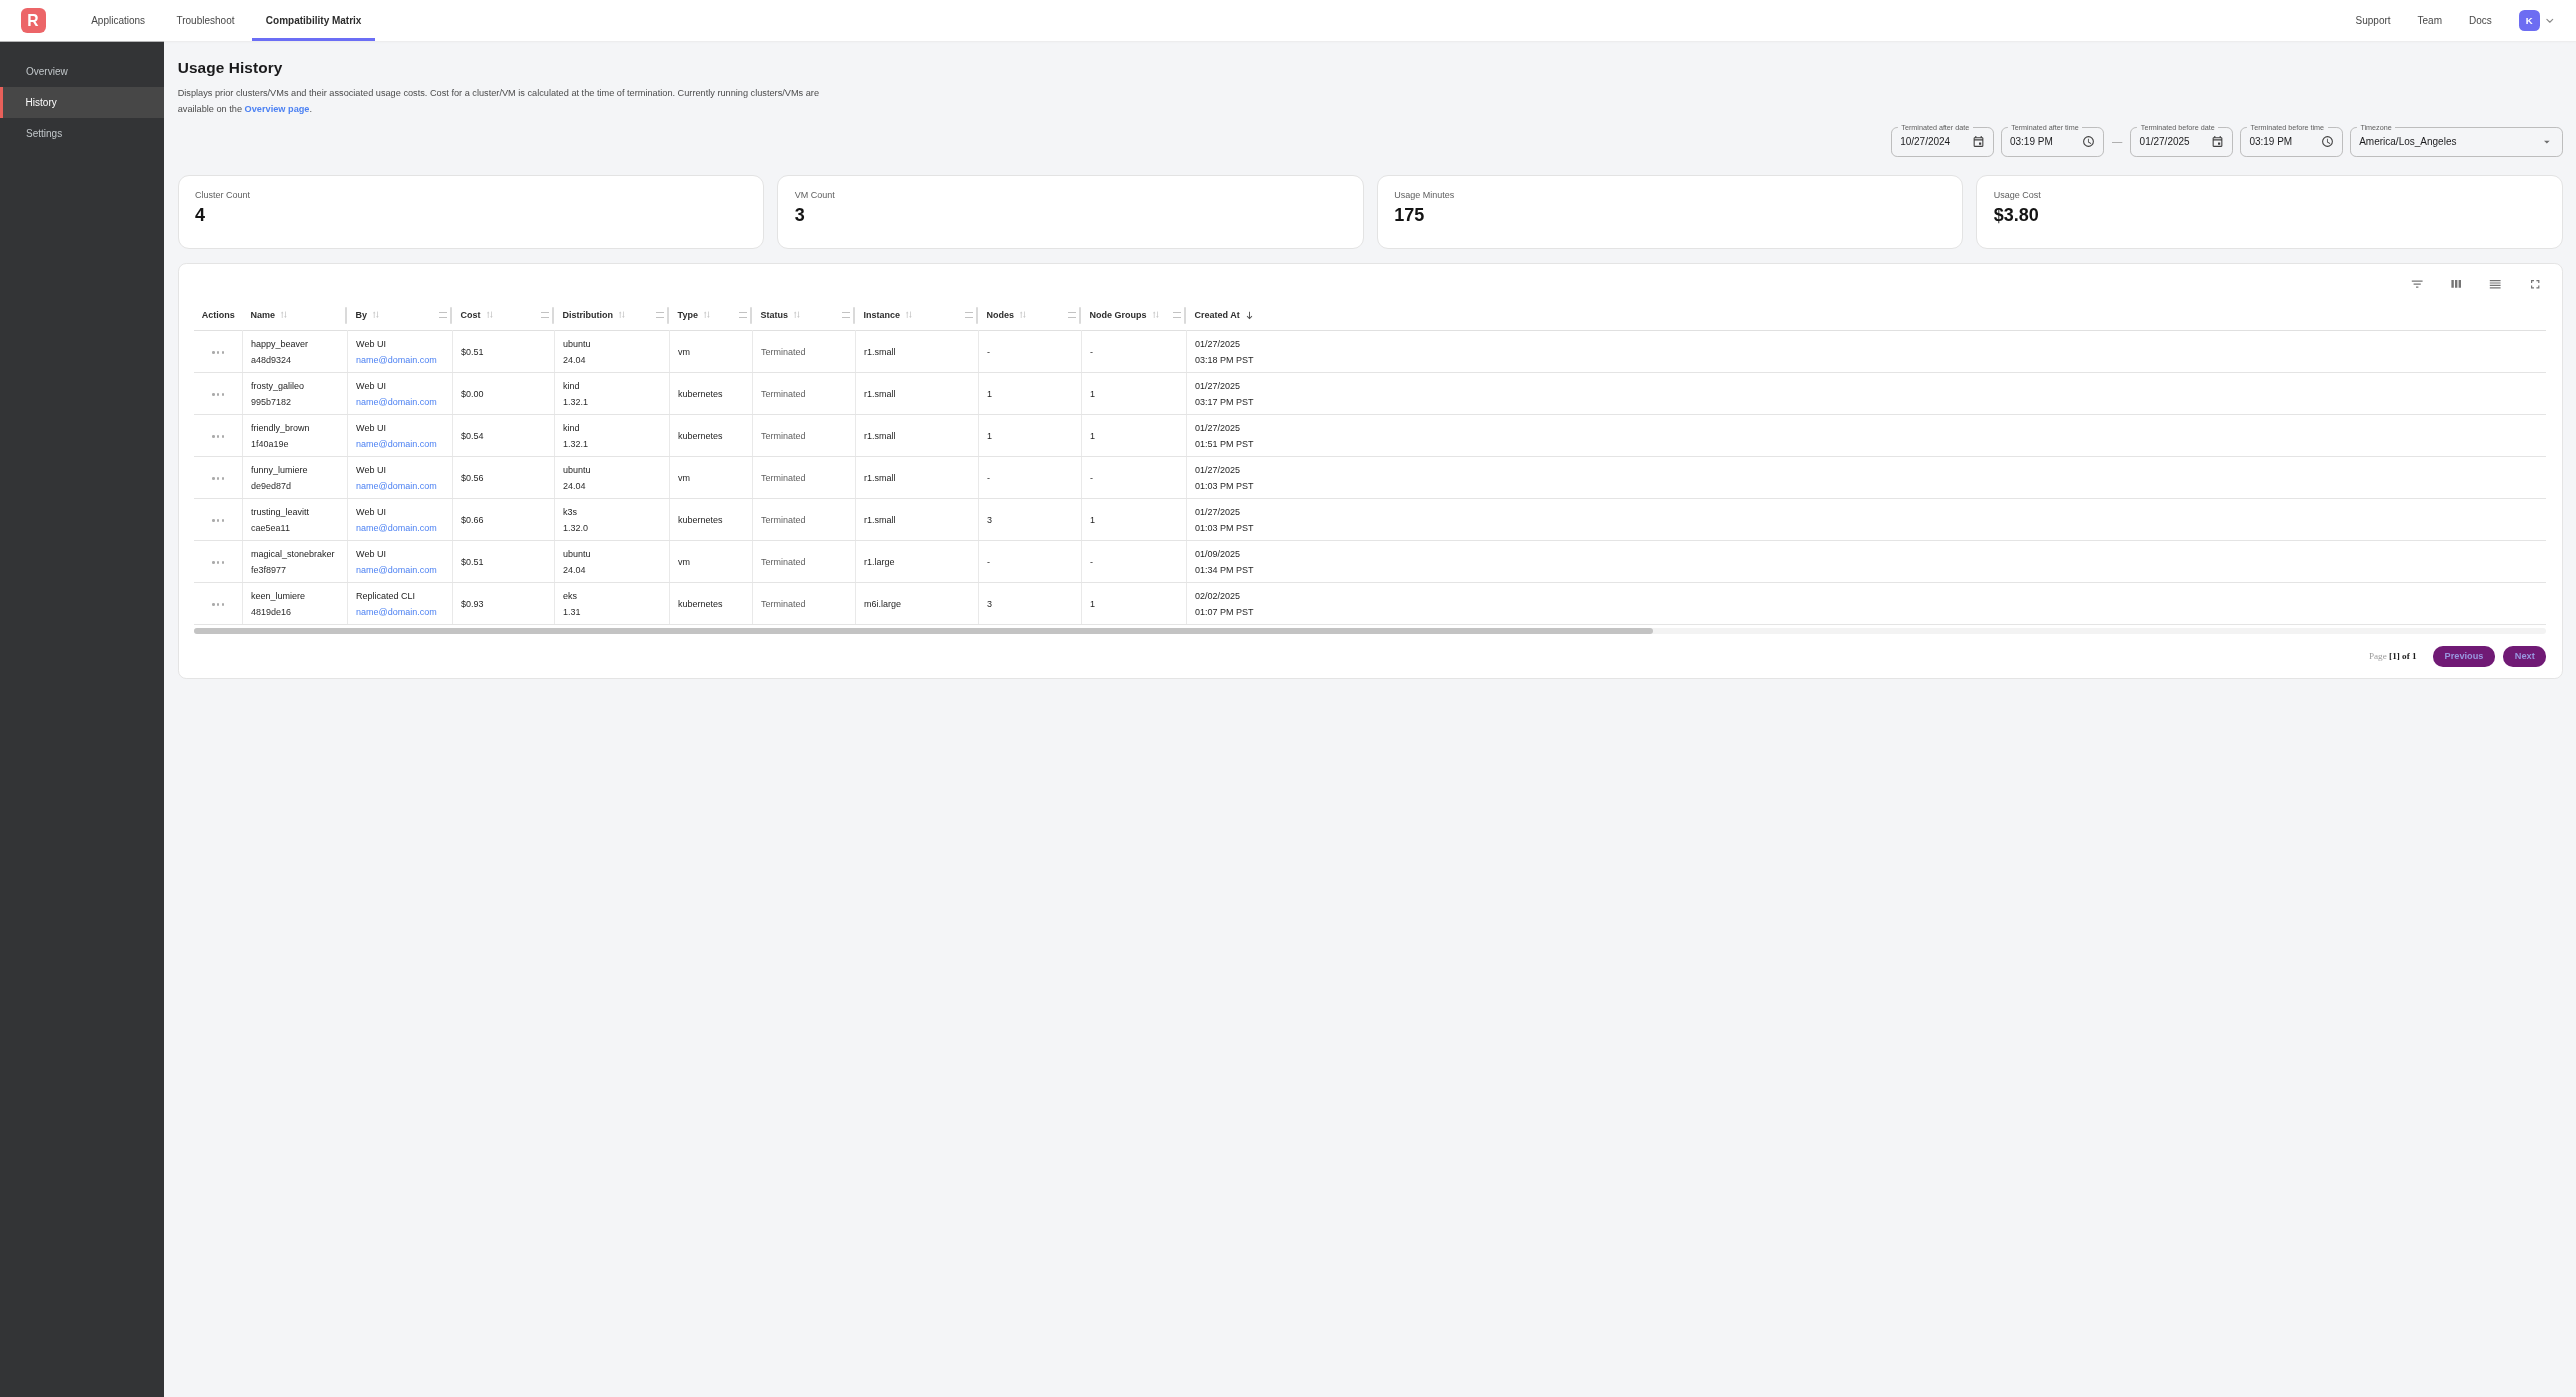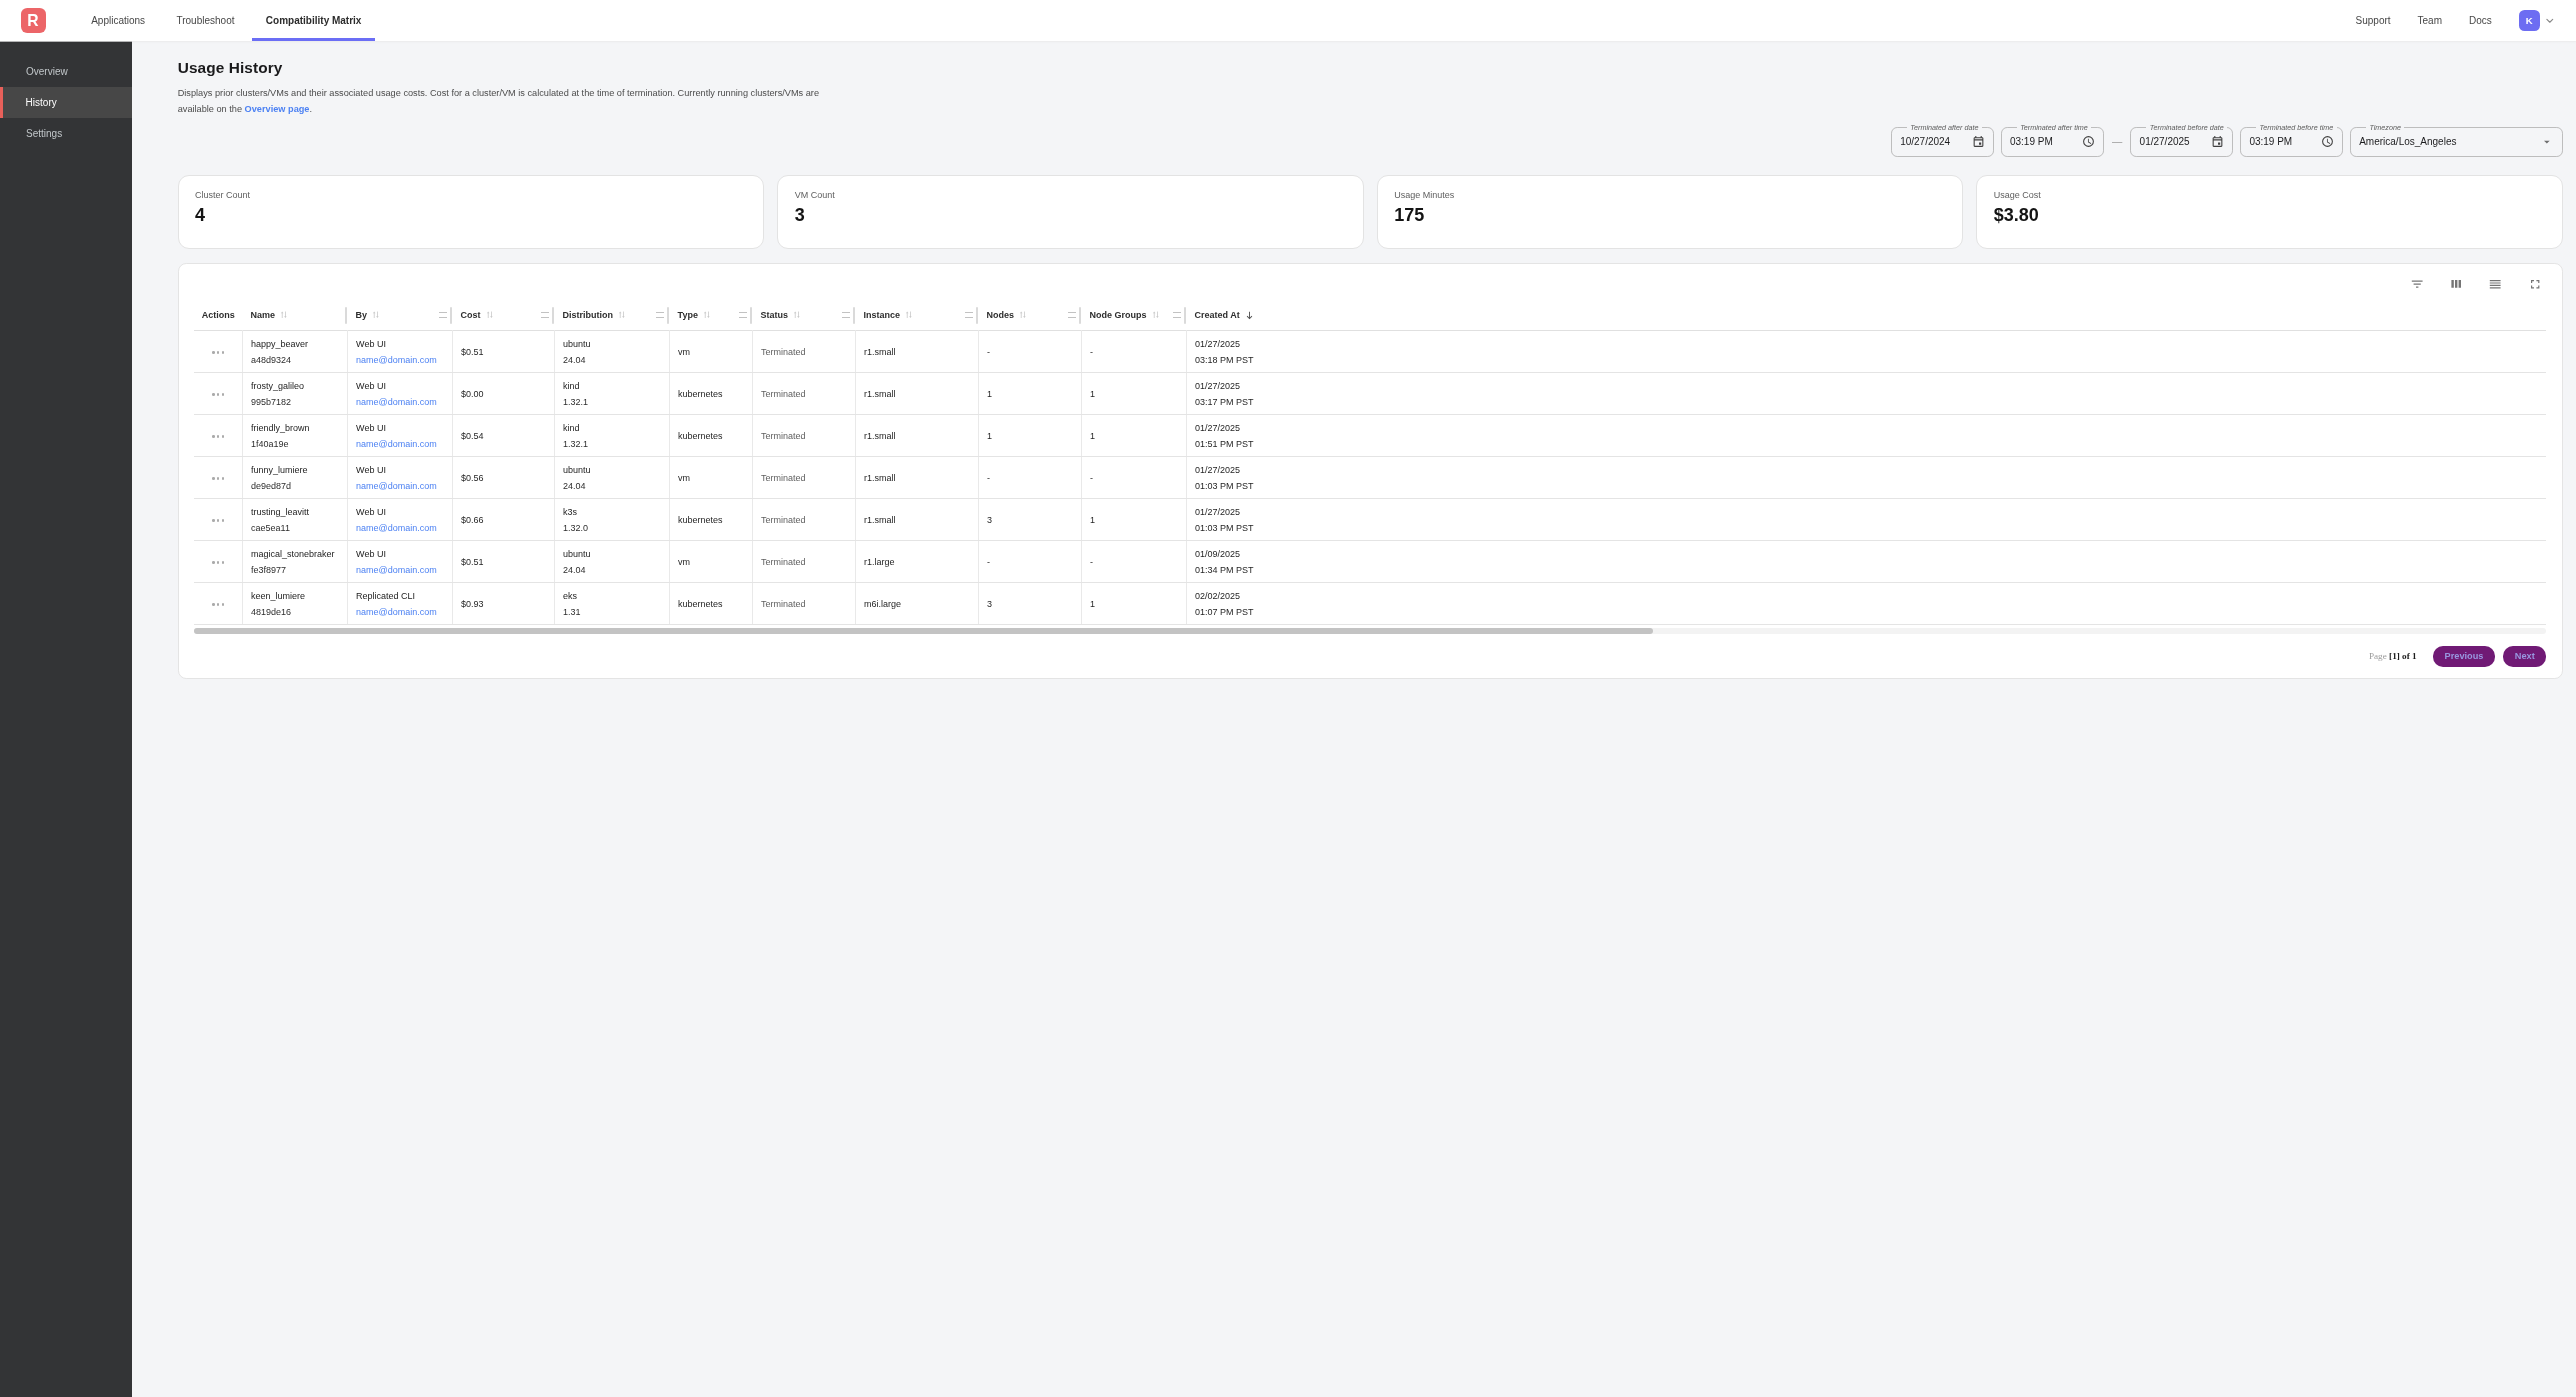--- a/index.html
+++ b/index.html
@@ -20,39 +20,39 @@
   .tab.active { font-weight:700; color:#2c2c2c; }
   .tab.active::after { content:""; position:absolute; left:2.1px; right:2.1px; bottom:0; height:3.4px;
                        background:#6b6ef5; }
   .nav-right { margin-left:auto; display:flex; align-items:center; gap:27px;justify-content:flex-end; }
   .nav-link { font-size:10px; color:#474747; cursor:pointer; white-space:nowrap; }
   .acct { display:flex; align-items:center; gap:4.1px; cursor:pointer; }
   .avatar { width:21px; height:21px; border-radius:5.5px; background:#6d6df2; color:#fff;
             font-size:9.6px; font-weight:700; display:flex; align-items:center; justify-content:center; }
 
   
-  .sidebar { position:fixed; top:41px; left:0; bottom:0; width:132px; background:#333436;
+  .sidebar { position:fixed; top:41px; left:0; bottom:0; width:164px; background:#333436;
              padding-top:15px; z-index:20; }
   .side-item { height:31px; display:flex; align-items:center; padding-left:26px; font-size:10px;
                color:#c2c7ca; cursor:pointer; }
   .side-item.active { background:#474747; color:#fff; border-left:3.4px solid #e8605a; padding-left:22.6px; }
 
   
   .main { position:absolute; top:41px; left:164px; right:0; bottom:0; padding:18px 13px 0 13.7px; }
   h1 { font-size:15.4px; font-weight:700; color:#1a1a1c; letter-spacing:0.1px; }
   .desc { margin-top:7.5px; font-size:9.2px; line-height:1.75; color:#4c4c4c; max-width:643px; }
   .desc a { color:#4d82f3; font-weight:700; text-decoration:none; cursor:pointer; }
 
   
   .filters { margin-top:10.3px; display:flex; justify-content:flex-end; align-items:center; gap:6.8px; }
   .field { position:relative; height:30px; border:0.7px solid #bdbdbd; border-radius:6.2px;
            display:flex; align-items:center; padding:0 8.2px; gap:6.8px; background:transparent;
            cursor:text; }
-  .field .flabel { position:absolute; top:-4.8px; left:15px; background:#f4f5f7; padding:0 3.4px;
-                   font-size:7.2px; color:#5c5c5c; white-space:nowrap;font-style:italic; }
+  .field .flabel { position:absolute; top:-4.8px; left:6px; background:#f4f5f7; padding:0 3.4px;
+                   font-size:7.2px; color:#5c5c5c; white-space:nowrap; }
   .field .fvalue { font-size:10px; color:#1c1c1e; flex:1; white-space:nowrap; }
   .field.w-date { width:103px; }
   .field.w-time { width:103px; }
   .field.w-tz   { width:213px; cursor:pointer; }
   .field .ficon { color:#3f3f3f; display:flex; }
   .dash { color:#9a9a9a; font-size:10.3px; padding:0 1.4px; }
 
   
   .stats { margin-top:18px; display:flex; gap:13px; }
   .card { flex:1; height:74px; background:#fff; border:0.7px solid #e3e3e3; border-radius:11px;

